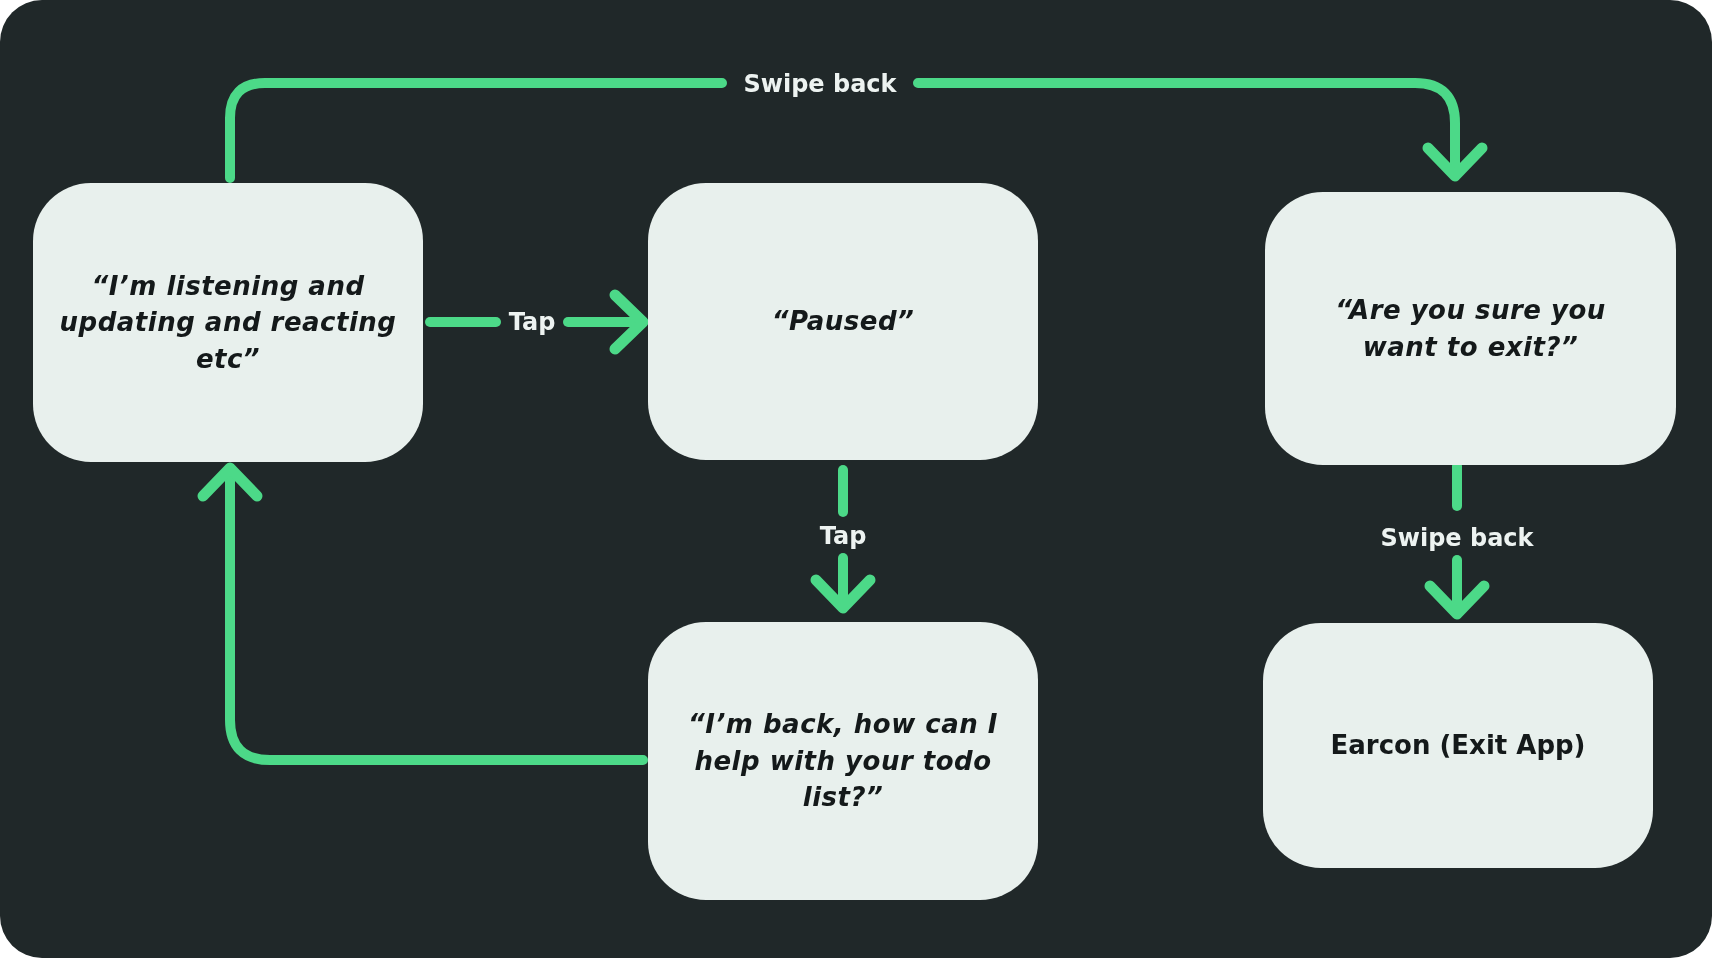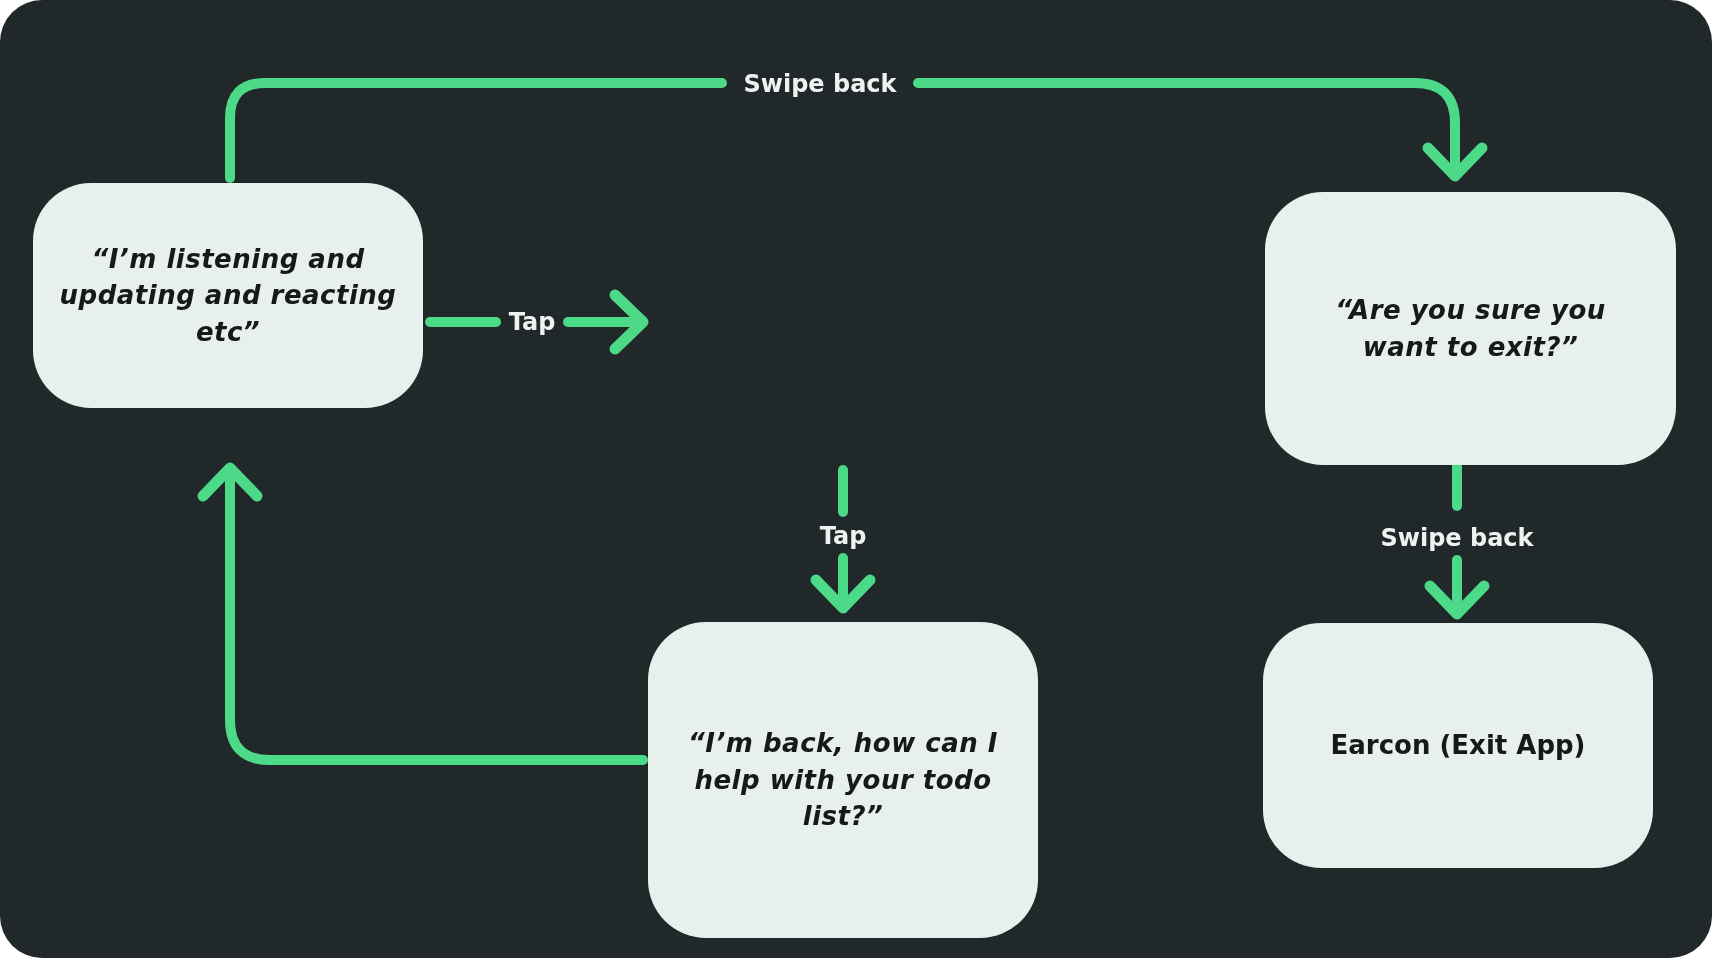--- a/index.html
+++ b/index.html
@@ -81,33 +81,36 @@
       <path d="M1457 560 V604"></path>
       <path class="head" d="M1430 586 L1457 614 L1484 586"></path>
     </g>
 
     <g>
       <path d="M643 760 H270 Q230 760 230 720 V478"></path>
       <path class="head" d="M203 496 L230 468 L257 496"></path>
     </g>
   </svg>
 
-  <div class="node italic" style="left:33px;top:183px;width:390px;height:225px">
+  <div class="node italic" style="left:33px;top:183px;width:390px;height:279px">
     <span>“I’m listening and
 updating and reacting
 etc”</span>
   </div>
 
+  <div class="node italic" style="left:648px;top:183px;width:390px;height:277px">
+    <span>“Paused”</span>
+  </div>
 
   <div class="node italic" style="left:1265px;top:192px;width:411px;height:273px">
     <span>“Are you sure you
 want to exit?”</span>
   </div>
 
-  <div class="node italic" style="left:648px;top:622px;width:390px;height:316px">
+  <div class="node italic" style="left:648px;top:622px;width:390px;height:278px">
     <span>“I’m back, how can I
 help with your todo
 list?”</span>
   </div>
 
   <div class="node" style="left:1263px;top:623px;width:390px;height:245px">
     <span>Earcon (Exit App)</span>
   </div>
 
   <div class="edge-label" style="left:820px;top:84px">Swipe back</div>

